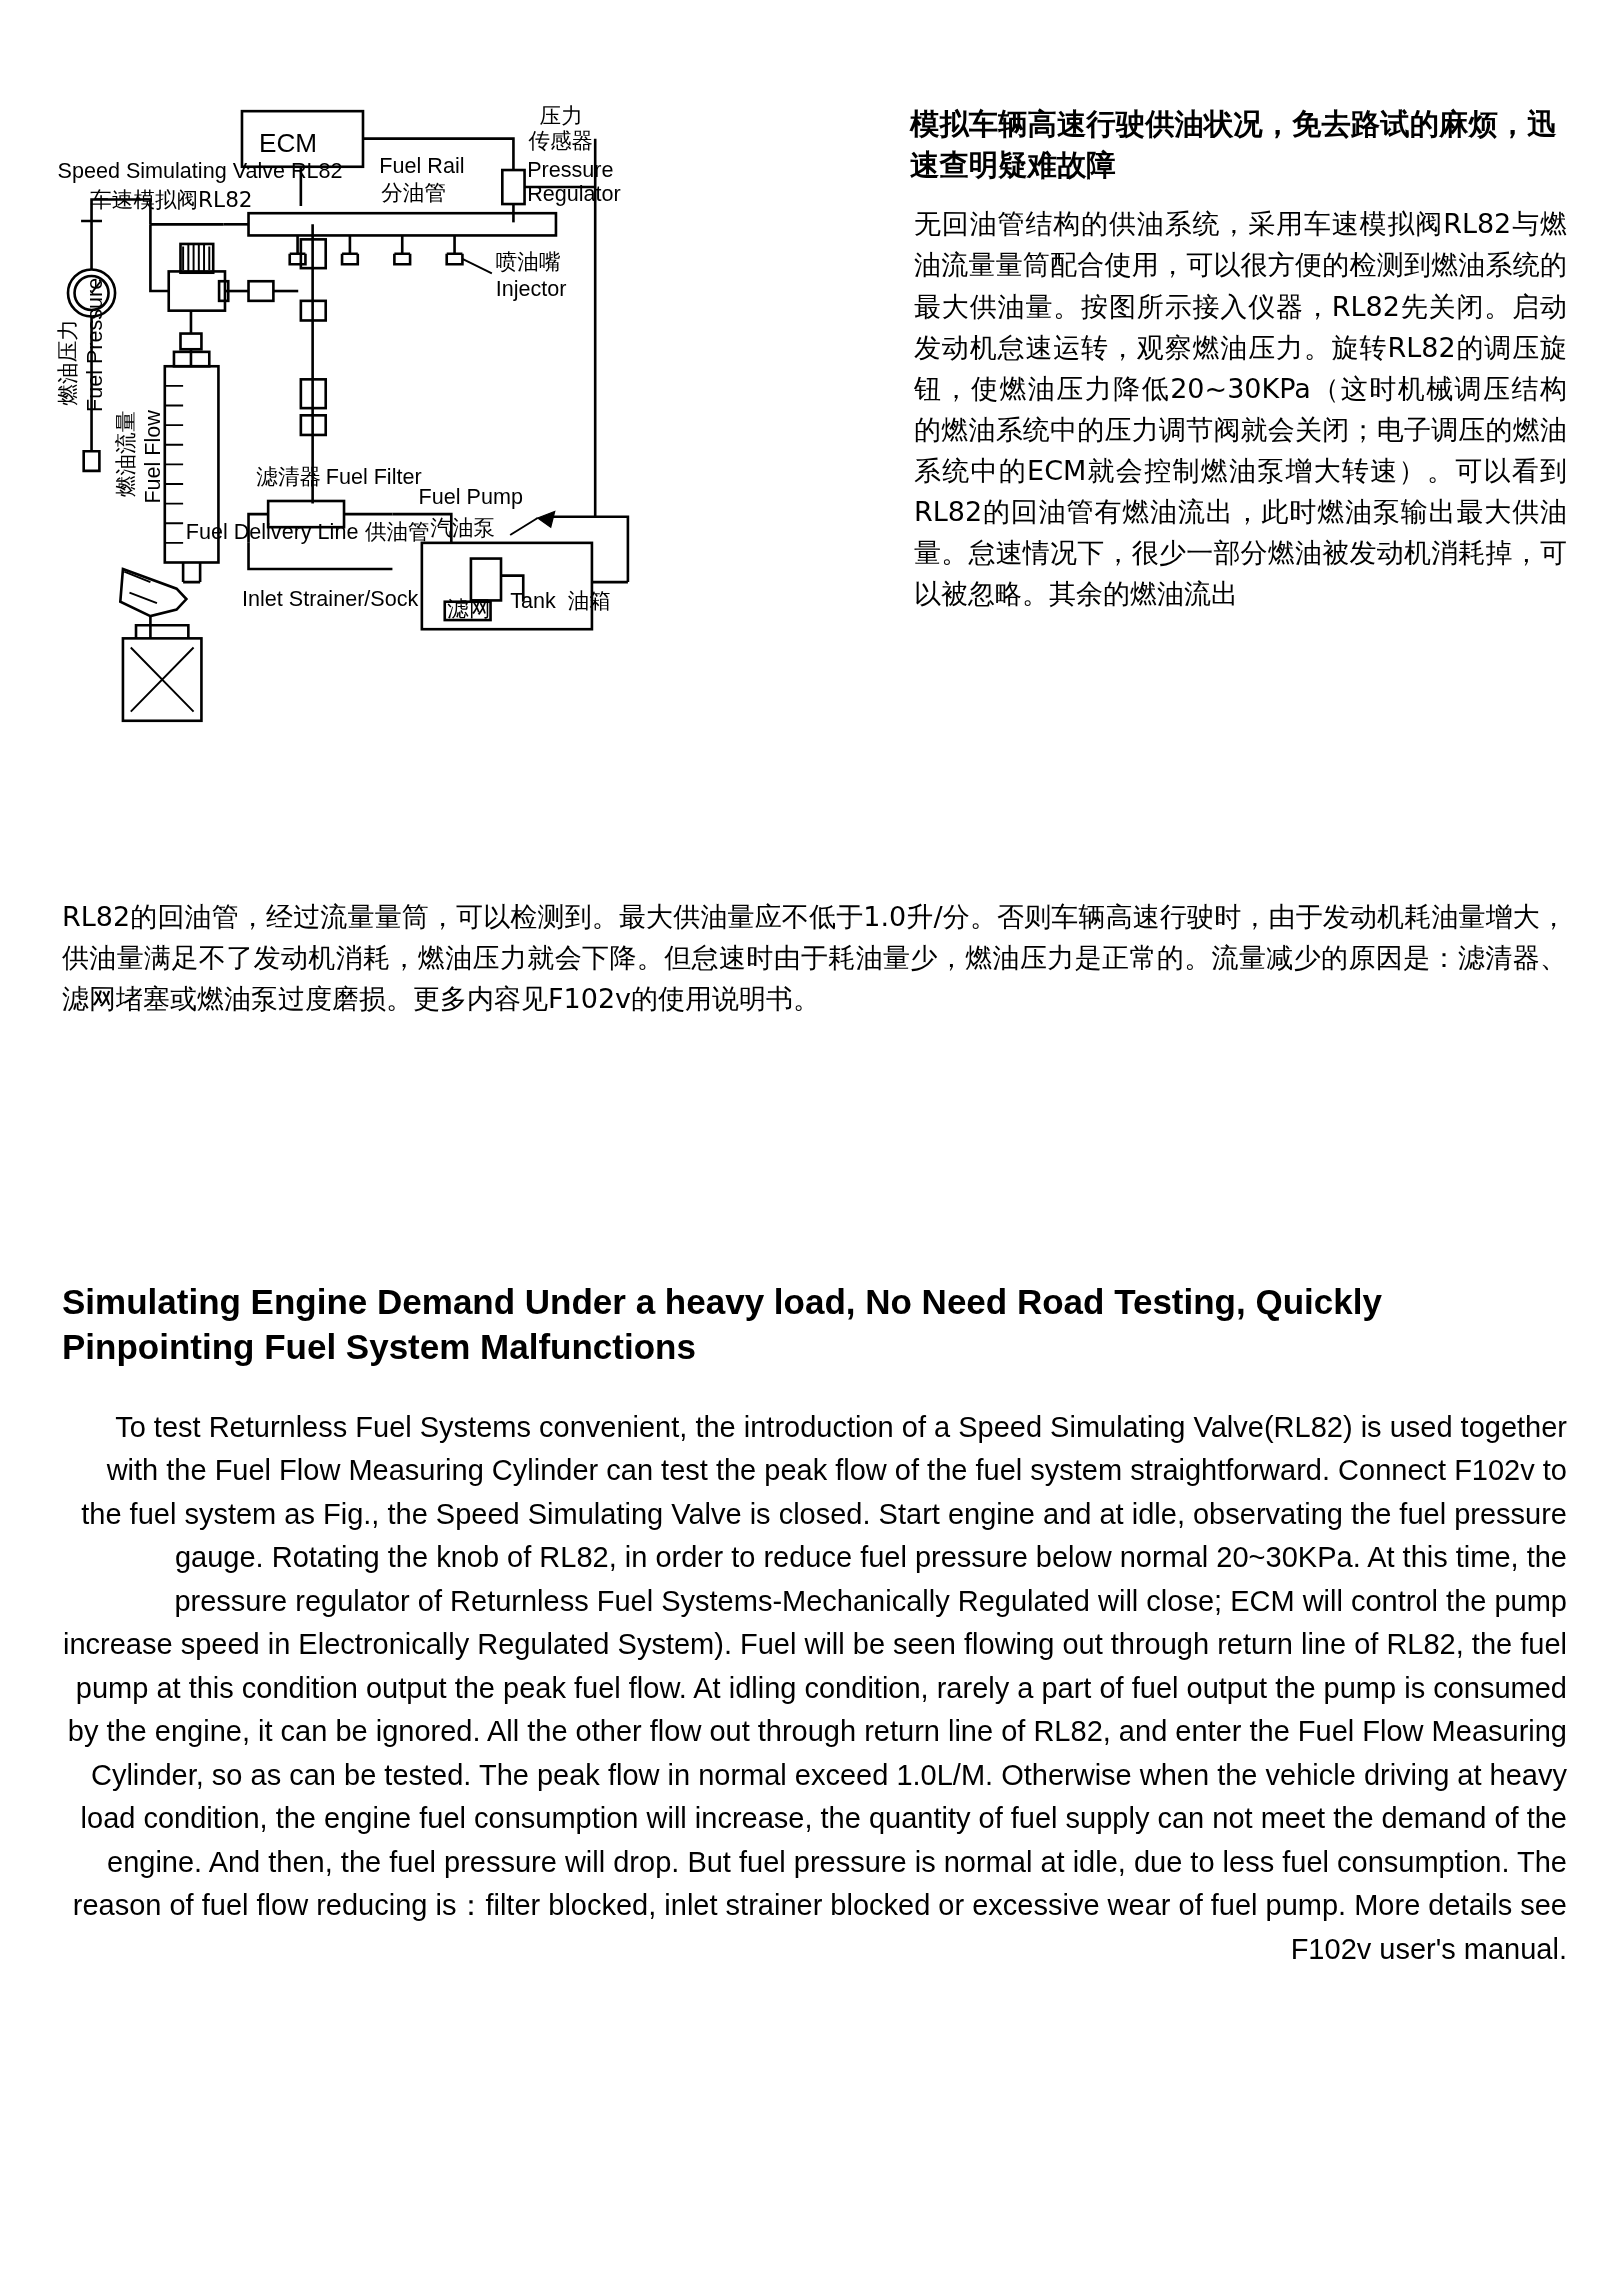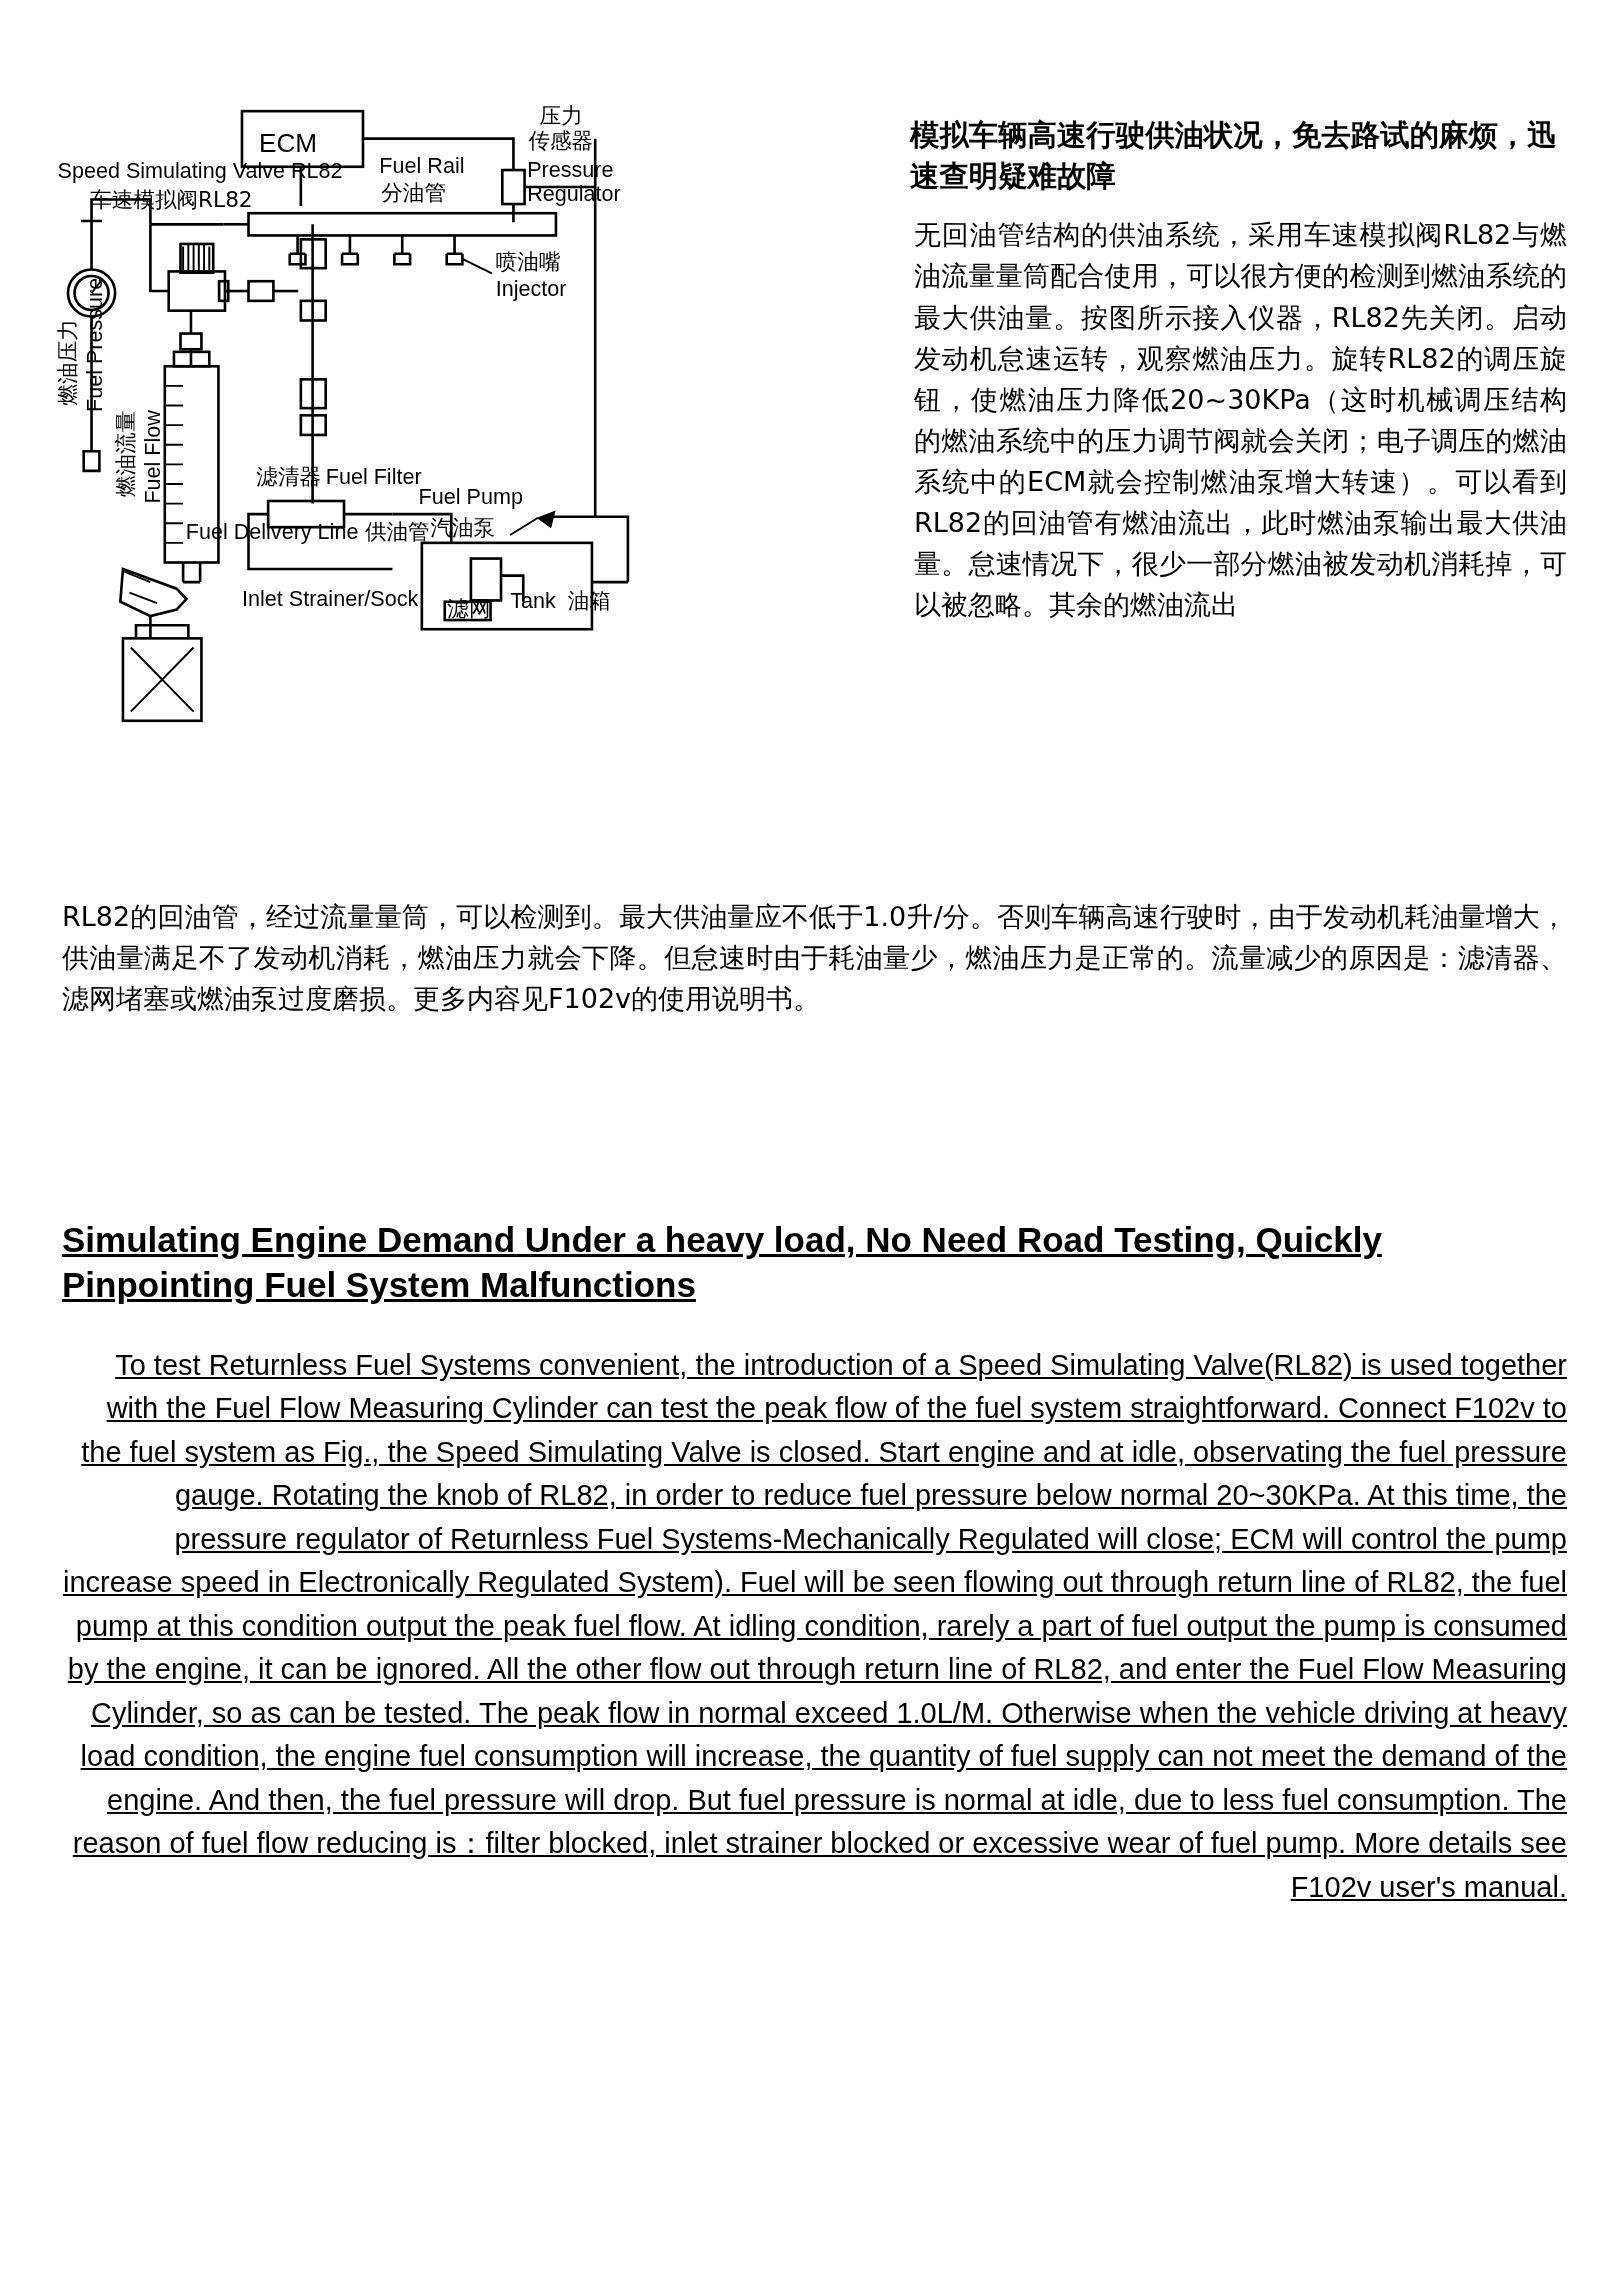--- a/index.html
+++ b/index.html
@@ -41,21 +41,21 @@
     height: 798px;
   }
   .figure-svg {
     display: block;
   }
 
   
   .cn-col {
     position: absolute;
     left: 910px;
-    top: 115px;
+    top: 104px;
     width: 661px;
   }
   .cn-heading {
     font-family: "DejaVu Sans", sans-serif;
     font-weight: bold;
     font-size: 29.4px;
     line-height: 1.38;
     letter-spacing: 0px;
     margin: 0 0 18.3px 0;
   }
@@ -77,23 +77,22 @@
     font-size: 27px;
     line-height: 1.52;
     text-align: justify;
     margin: 0;
   }
 
   
   .en-section {
     position: absolute;
     left: 62px;
-    top: 1218px;
+    top: 1280px;
     width: 1505px;
-    text-decoration: underline;
   }
   .en-heading {
     font-family: "Liberation Sans", sans-serif;
     font-weight: bold;
     font-size: 35px;
     line-height: 1.28;
     margin: 0 0 36px 0;
   }
   .en-body {
     font-family: "Liberation Sans", sans-serif;

